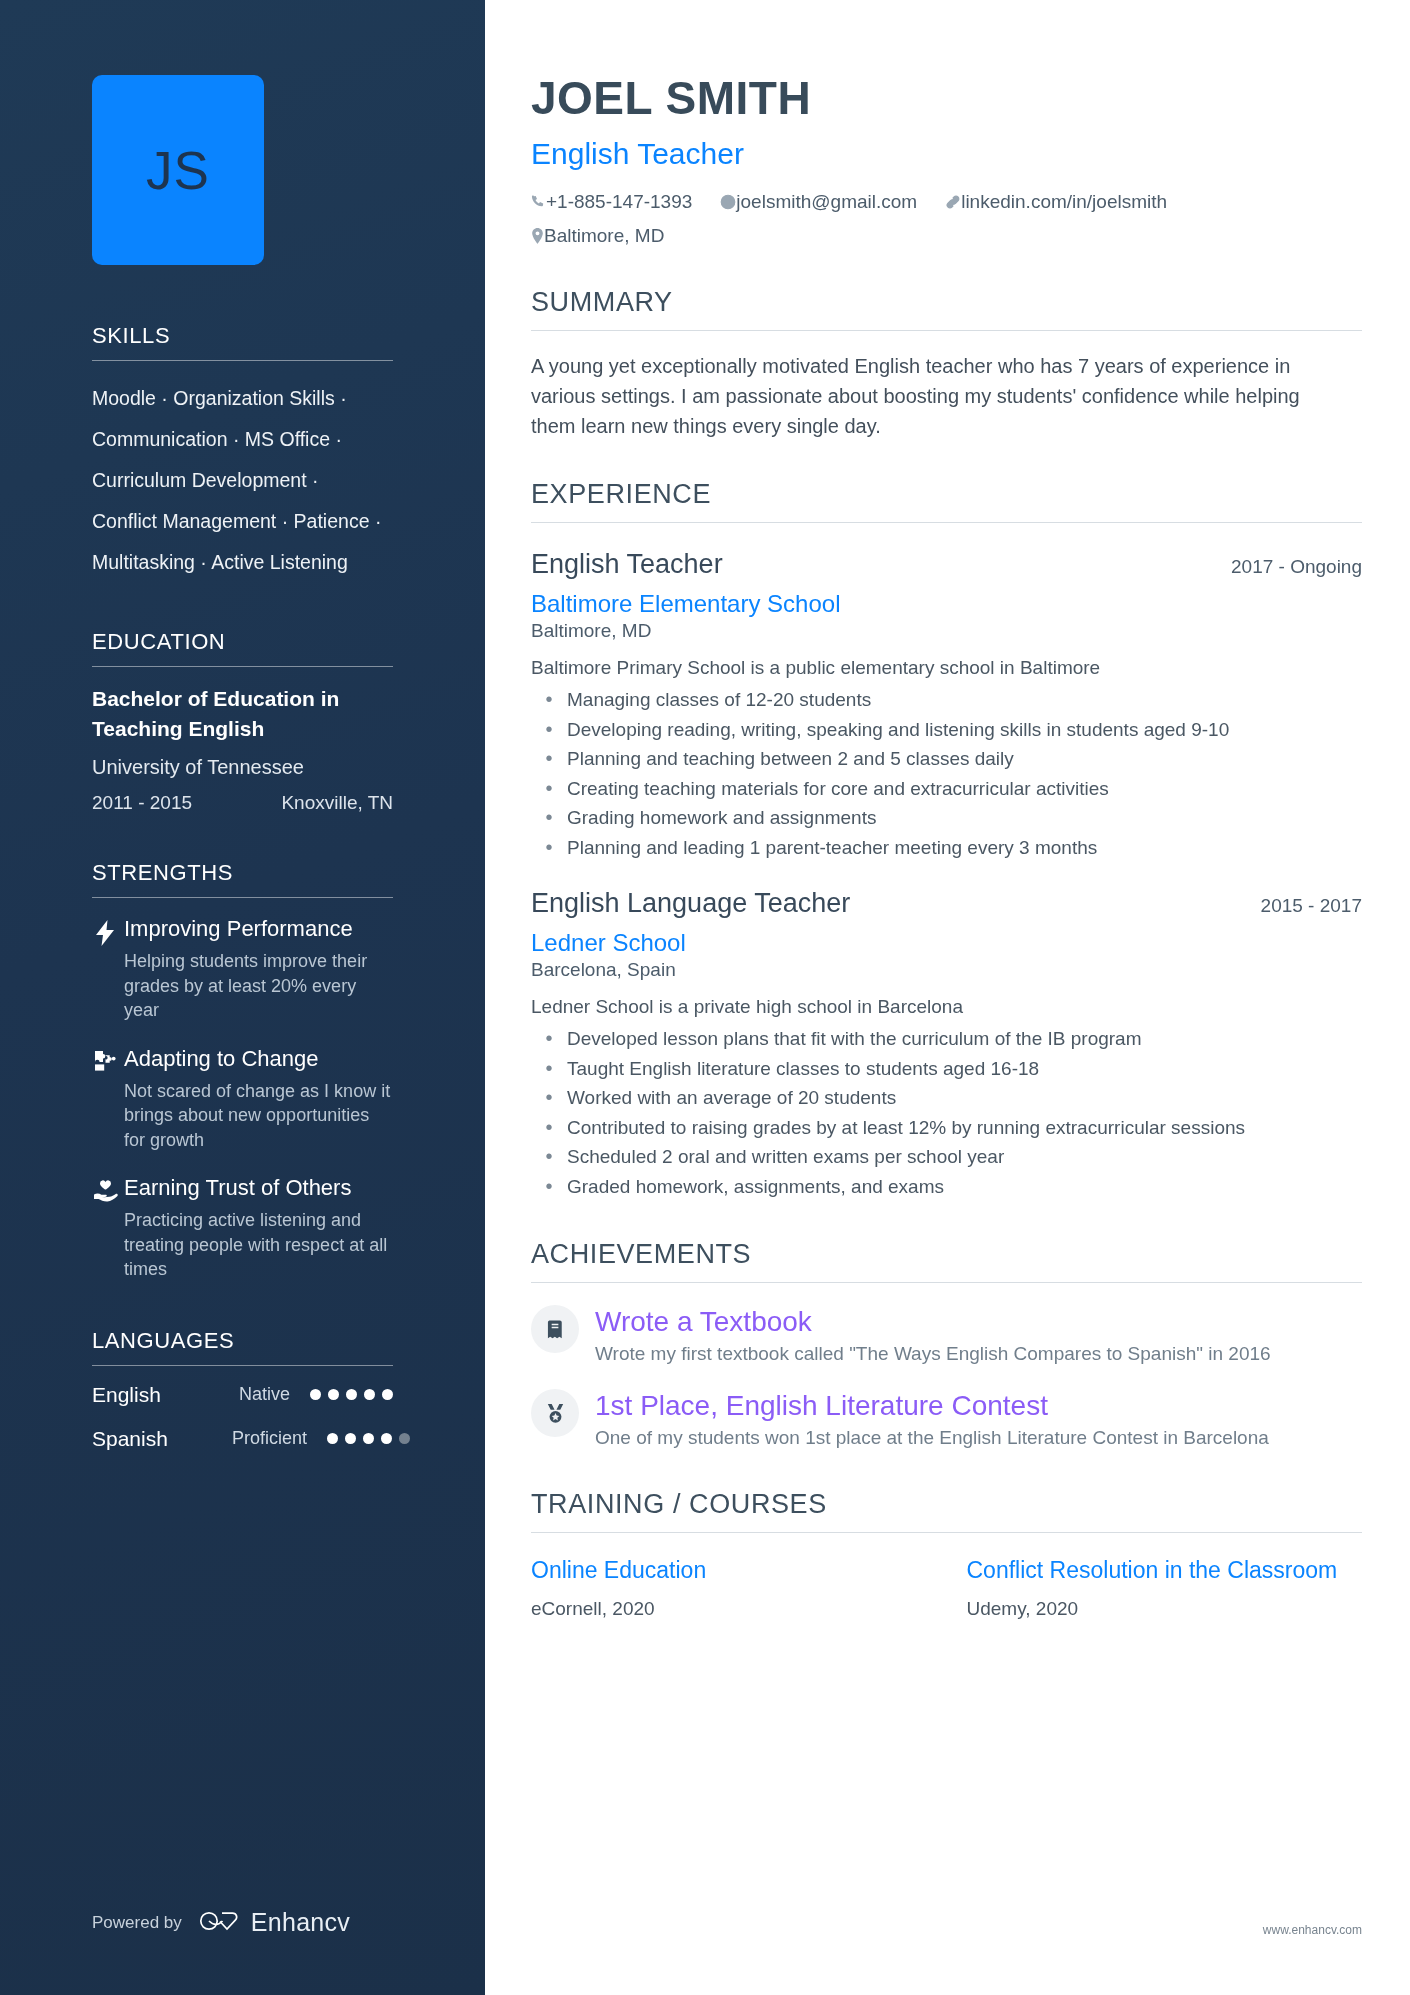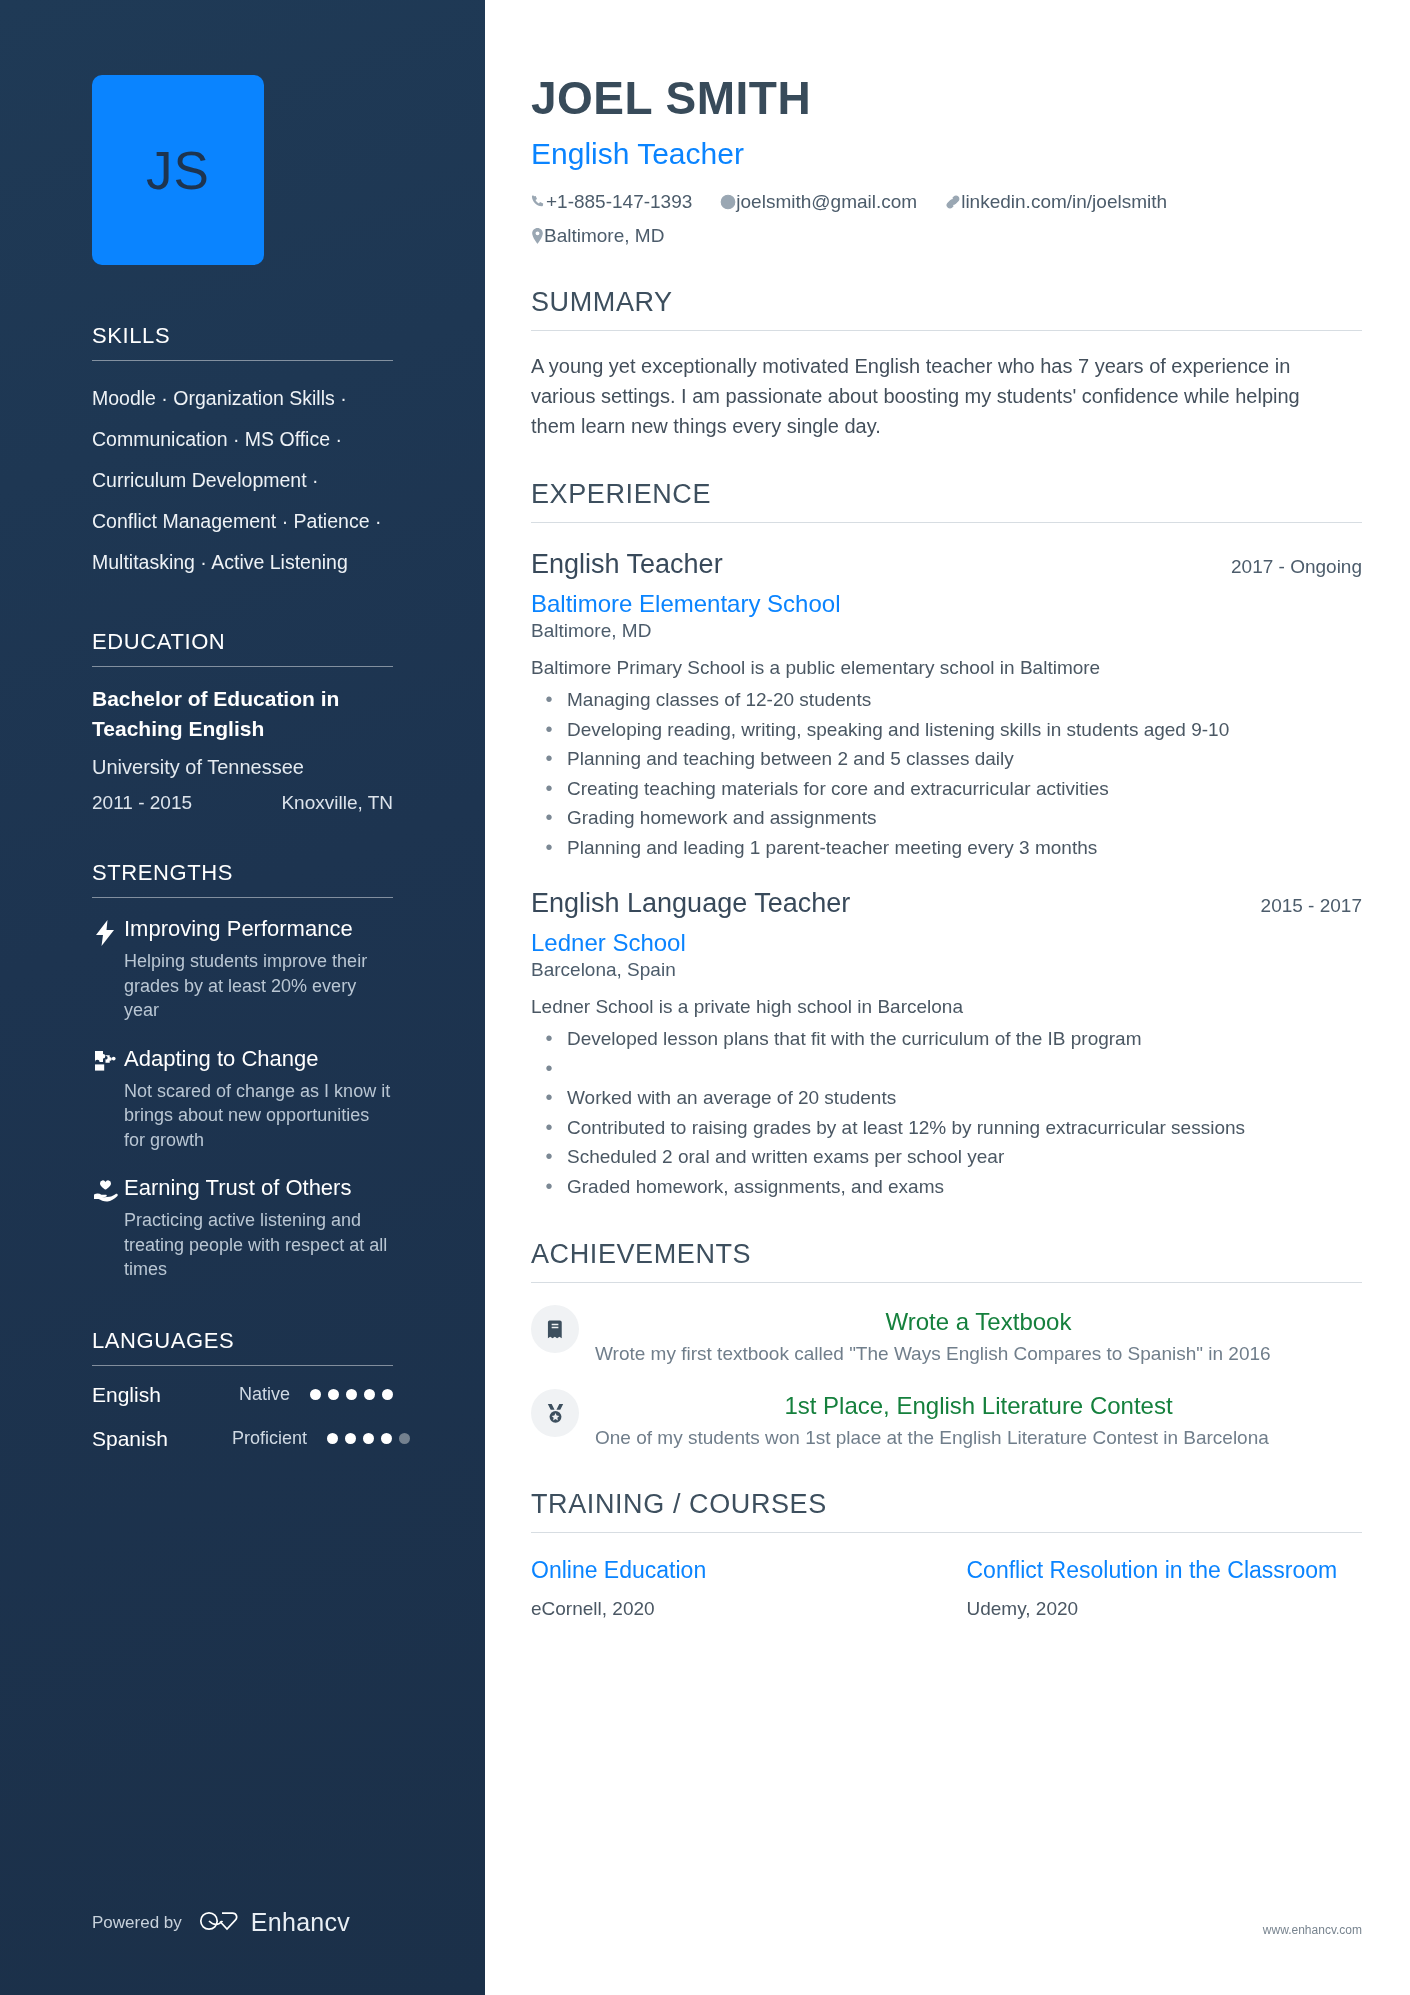--- a/index.html
+++ b/index.html
@@ -268,24 +268,23 @@
     width: 48px; height: 48px;
     border-radius: 50%;
     background: #f0f2f4;
     display: flex;
     align-items: center;
     justify-content: center;
   }
   .ach-icon svg { fill: #3d4f5e; display: block; }
   .ach-body { flex: 1; padding-top: 2px; }
   .ach-title {
-    font-size: 24px;
-    color: #15803d;
+    font-size: 28px;
+    color: #8b5cf6;
     line-height: 30px;
-    text-align: center;
   }
   .ach-desc {
     font-size: 19px;
     color: #707e8b;
     line-height: 26px;
     margin-top: 4px;
   }
 
   .courses {
     display: flex;
@@ -541,20 +540,21 @@
             <span class="job-loc">Barcelona, Spain</span>
           </div>
           <div class="job-desc">Ledner School is a private high school in Barcelona</div>
           <div class="job-bullets">
             <div class="bullet">
                 <span class="bdot">•</span>
                 <span>Developed lesson plans that fit with the curriculum of the IB program</span>
               </div>
             <div class="bullet">
                 <span class="bdot">•</span>
+                <span>Taught English literature classes to students aged 16-18</span>
               </div>
             <div class="bullet">
                 <span class="bdot">•</span>
                 <span>Worked with an average of 20 students</span>
               </div>
             <div class="bullet">
                 <span class="bdot">•</span>
                 <span>Contributed to raising grades by at least 12% by running extracurricular sessions</span>
               </div>
             <div class="bullet">

